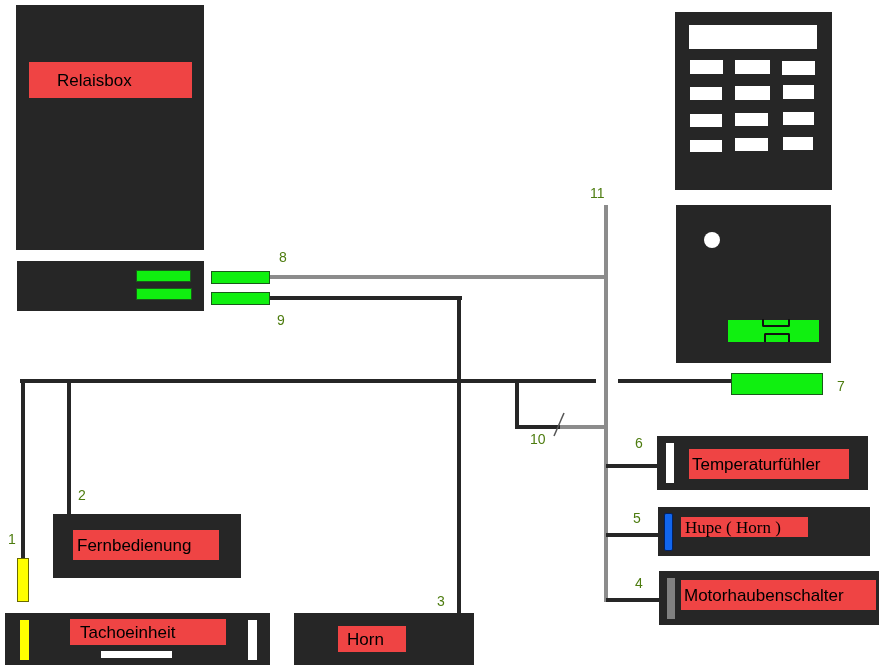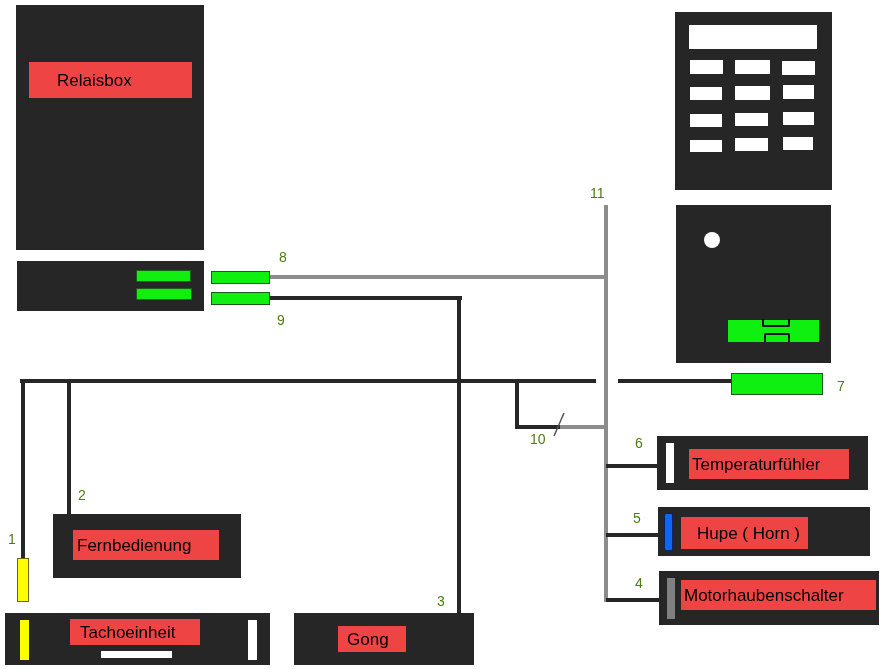--- a/index.html
+++ b/index.html
@@ -43,29 +43,29 @@
 
 <div class="vl blk" style="left:67px;top:379px;height:136px;"></div>
 
 <div class="box" style="left:53px;top:514px;width:188px;height:64px;"></div>
 <div class="lbl" style="left:73px;top:530px;width:146px;height:30px;padding-left:4px;box-sizing:border-box;font-size:17px;">
   <span>Fernbedienung</span>
 </div>
 
 <div class="box" style="left:5px;top:613px;width:265px;height:52px;"></div>
 <div class="abs" style="left:20px;top:620px;width:9px;height:40px;background:#ffff00;"></div>
-<div class="lbl" style="left:70px;top:619px;width:130px;height:26px;padding-left:10px;box-sizing:border-box;font-size:17px;">
+<div class="lbl" style="left:70px;top:619px;width:156px;height:26px;padding-left:10px;box-sizing:border-box;font-size:17px;">
   <span>Tachoeinheit</span>
 </div>
 <div class="wblk" style="left:101px;top:651px;width:71px;height:7px;"></div>
 <div class="wblk" style="left:248px;top:620px;width:9px;height:40px;"></div>
 
 <div class="box" style="left:294px;top:613px;width:180px;height:52px;"></div>
 <div class="lbl" style="left:338px;top:626px;width:68px;height:26px;padding-left:9px;box-sizing:border-box;font-size:17px;">
-  <span>Gong</span>
+  <span>Horn</span>
 </div>
 
 <div class="vl blk" style="left:515px;top:379px;height:50px;"></div>
 <div class="hl blk" style="left:515px;top:425px;width:48px;"></div>
 <div class="hl gry" style="left:560px;top:425px;width:47px;"></div>
 <svg class="abs" style="left:548px;top:410px;" width="20" height="30">
   <line x1="16" y1="3" x2="6" y2="26" stroke="#555" stroke-width="1.5"></line>
 </svg>
 
 <div class="vl gry" style="left:604px;top:205px;height:397px;"></div>
@@ -75,21 +75,21 @@
 <div class="hl blk" style="left:606px;top:598px;width:54px;"></div>
 
 <div class="box" style="left:657px;top:436px;width:211px;height:54px;"></div>
 <div class="wblk" style="left:666px;top:443px;width:8px;height:40px;"></div>
 <div class="lbl" style="left:681px;top:449px;width:160px;height:30px;padding-left:3px;box-sizing:border-box;font-size:17px;margin-left:8px;">
   <span>Temperaturfühler</span>
 </div>
 
 <div class="box" style="left:658px;top:507px;width:212px;height:49px;"></div>
 <div class="abs" style="left:664px;top:513px;width:9px;height:38px;background:#1166ee;border:1px solid #002266;box-sizing:border-box;border-radius:2px;"></div>
-<div class="lbl" style="left:681px;top:517px;width:127px;height:32px;padding-left:16px;box-sizing:border-box;font-size:17px;">
+<div class="lbl" style="left:681px;top:517px;width:127px;height:20px;padding-left:4px;box-sizing:border-box;font-size:17px;font-family:Liberation Serif, serif;">
   <span>Hupe ( Horn )</span>
 </div>
 
 <div class="box" style="left:659px;top:571px;width:220px;height:54px;"></div>
 <div class="abs" style="left:667px;top:578px;width:8px;height:41px;background:#808080;"></div>
 <div class="lbl" style="left:681px;top:580px;width:195px;height:30px;padding-left:3px;box-sizing:border-box;font-size:17px;">
   <span>Motorhaubenschalter</span>
 </div>
 
 <div class="box" style="left:675px;top:12px;width:157px;height:178px;"></div>

